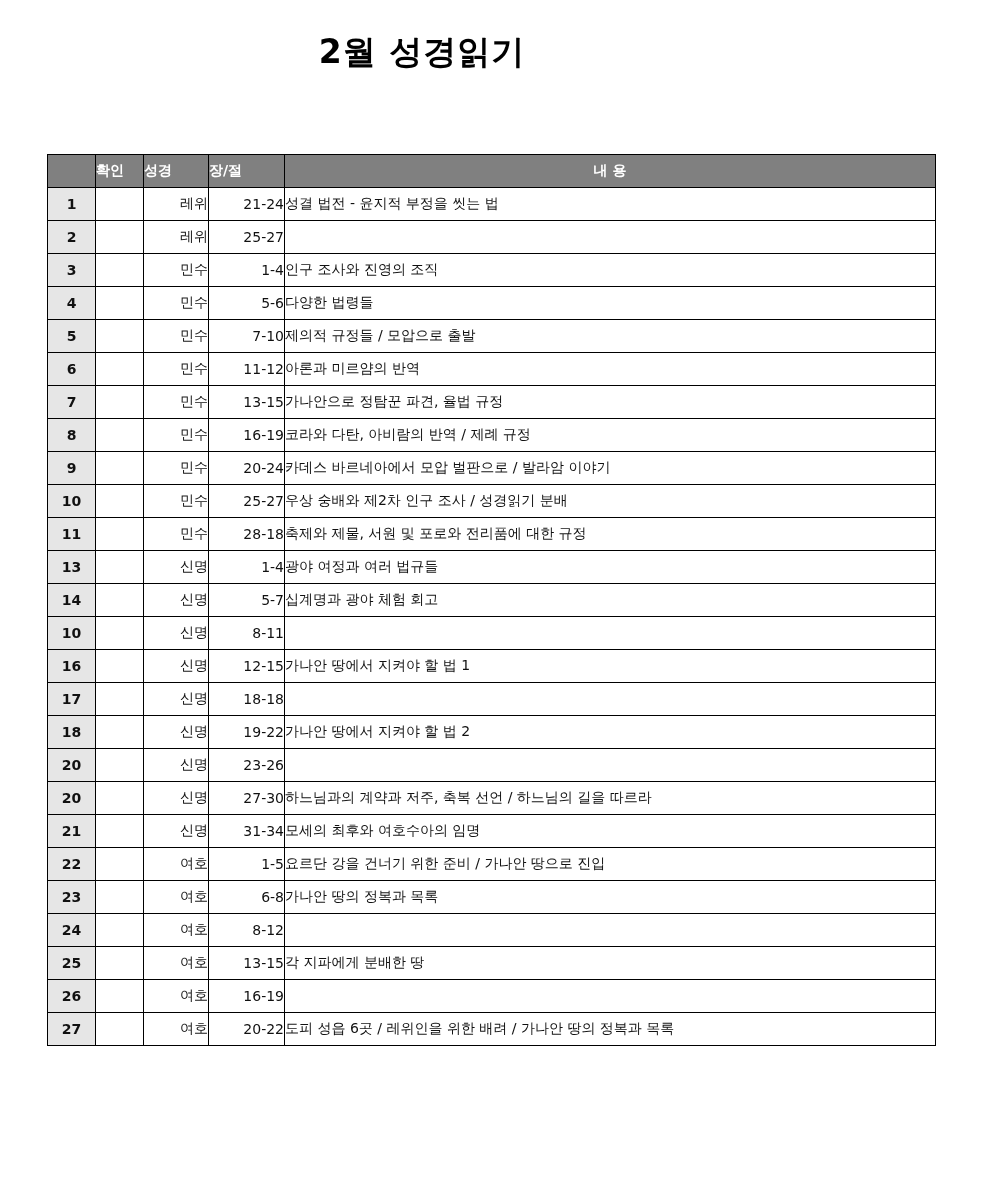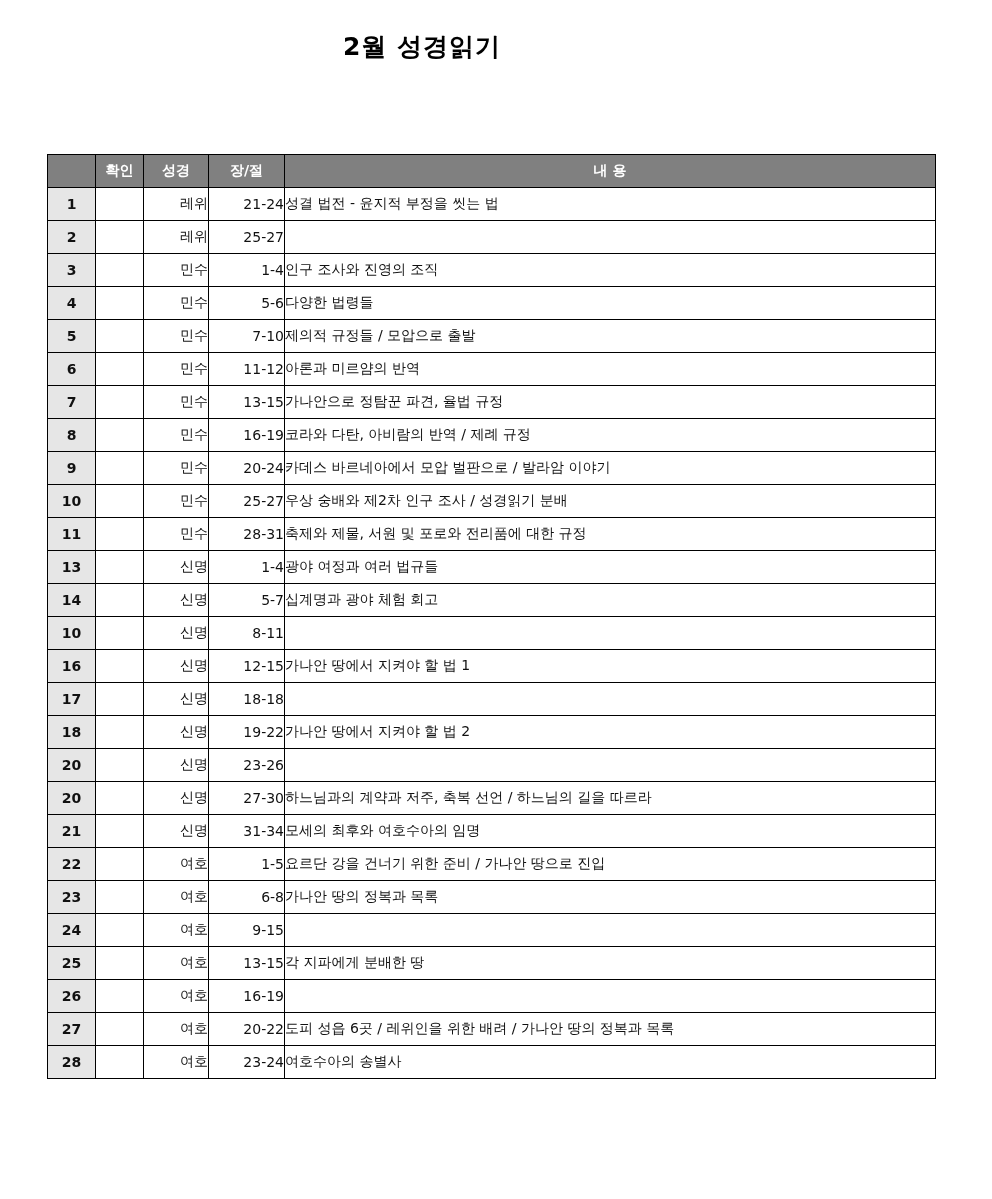--- a/index.html
+++ b/index.html
@@ -1,20 +1,20 @@
 <!DOCTYPE html>
 <html><head>
 <meta charset="utf-8">
 <style>
   html, body { margin: 0; padding: 0; background: #ffffff; }
   body { width: 992px; height: 1199px; position: relative; font-family: "DejaVu Sans", sans-serif; color: #111; }
-  .title { position: absolute; top: 30px; left: 0; width: 844px; text-align: center; font-size: 25px; font-weight: bold; letter-spacing: 1px; color: #000; font-family: "DejaVu Sans", sans-serif; }
+  .title { position: absolute; top: 30px; left: 0; width: 844px; text-align: center; font-size: 33px; font-weight: bold; letter-spacing: 1px; color: #000; font-family: "DejaVu Sans", sans-serif; }
   table.plan { position: absolute; left: 47px; top: 154px; width: 888px; border-collapse: collapse; table-layout: fixed; }
   table.plan th, table.plan td { border: 1.5px solid #000; height: 32px; padding: 0; font-size: 14px; }
-  table.plan th { background: #808080; color: #ffffff; font-weight: bold; text-align: center; font-size: 14px; }
+  table.plan th { background: #808080; color: #ffffff; font-weight: bold; text-align: left; font-size: 14px; }
   table.plan th.content-h { text-align: center; }
   td.num { background: #e6e6e6; font-weight: bold; text-align: center; font-size: 14px; }
   td.check { text-align: center; }
   td.book, td.chap { text-align: right; }
   td.desc { text-align: left; padding-left: 8px; white-space: nowrap; }
   col.c-num { width: 48px; }
   col.c-check { width: 48px; }
   col.c-book { width: 65px; }
   col.c-chap { width: 76px; }
   col.c-desc { width: 651px; }
@@ -109,21 +109,21 @@
         <td class="num">10</td>
         <td class="check"></td>
         <td class="book">민수</td>
         <td class="chap">25-27</td>
         <td class="desc">우상 숭배와 제2차 인구 조사 / 성경읽기 분배</td>
       </tr>
       <tr>
         <td class="num">11</td>
         <td class="check"></td>
         <td class="book">민수</td>
-        <td class="chap">28-31</td>
+        <td class="chap">28-18</td>
         <td class="desc">축제와 제물, 서원 및 포로와 전리품에 대한 규정</td>
       </tr>
       <tr>
         <td class="num">13</td>
         <td class="check"></td>
         <td class="book">신명</td>
         <td class="chap">1-4</td>
         <td class="desc">광야 여정과 여러 법규들</td>
       </tr>
       <tr>
@@ -193,21 +193,21 @@
         <td class="num">23</td>
         <td class="check"></td>
         <td class="book">여호</td>
         <td class="chap">6-8</td>
         <td class="desc">가나안 땅의 정복과 목록</td>
       </tr>
       <tr>
         <td class="num">24</td>
         <td class="check"></td>
         <td class="book">여호</td>
-        <td class="chap">9-15</td>
+        <td class="chap">8-12</td>
         <td class="desc"></td>
       </tr>
       <tr>
         <td class="num">25</td>
         <td class="check"></td>
         <td class="book">여호</td>
         <td class="chap">13-15</td>
         <td class="desc">각 지파에게 분배한 땅</td>
       </tr>
       <tr>
@@ -216,22 +216,15 @@
         <td class="book">여호</td>
         <td class="chap">16-19</td>
         <td class="desc"></td>
       </tr>
       <tr>
         <td class="num">27</td>
         <td class="check"></td>
         <td class="book">여호</td>
         <td class="chap">20-22</td>
         <td class="desc">도피 성읍 6곳 / 레위인을 위한 배려 / 가나안 땅의 정복과 목록</td>
-      </tr>
-      <tr>
-        <td class="num">28</td>
-        <td class="check"></td>
-        <td class="book">여호</td>
-        <td class="chap">23-24</td>
-        <td class="desc">여호수아의 송별사</td>
       </tr>
     </tbody>
 </table>
 
 </body></html>

